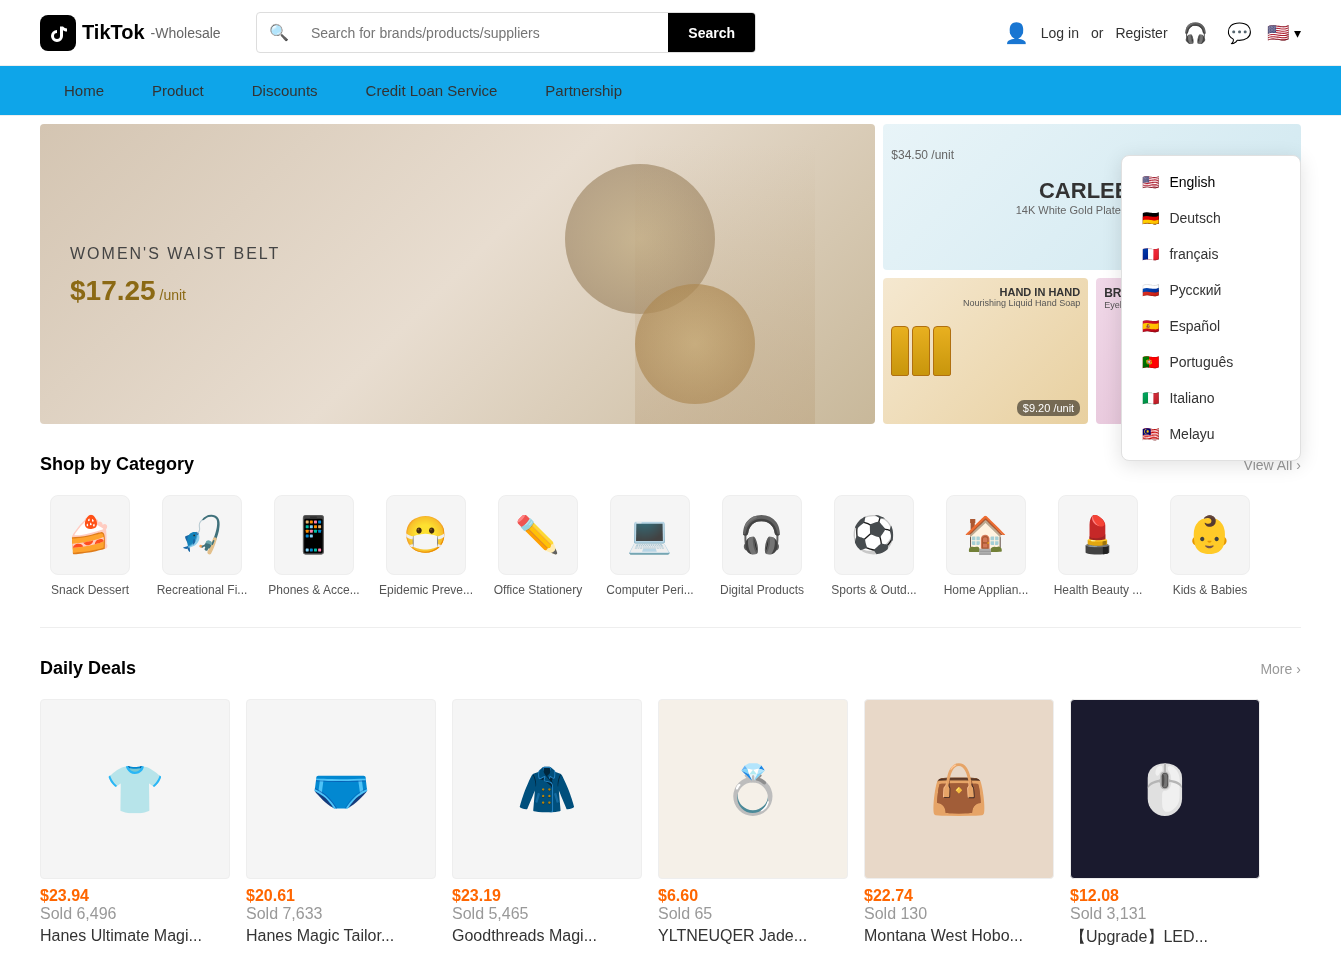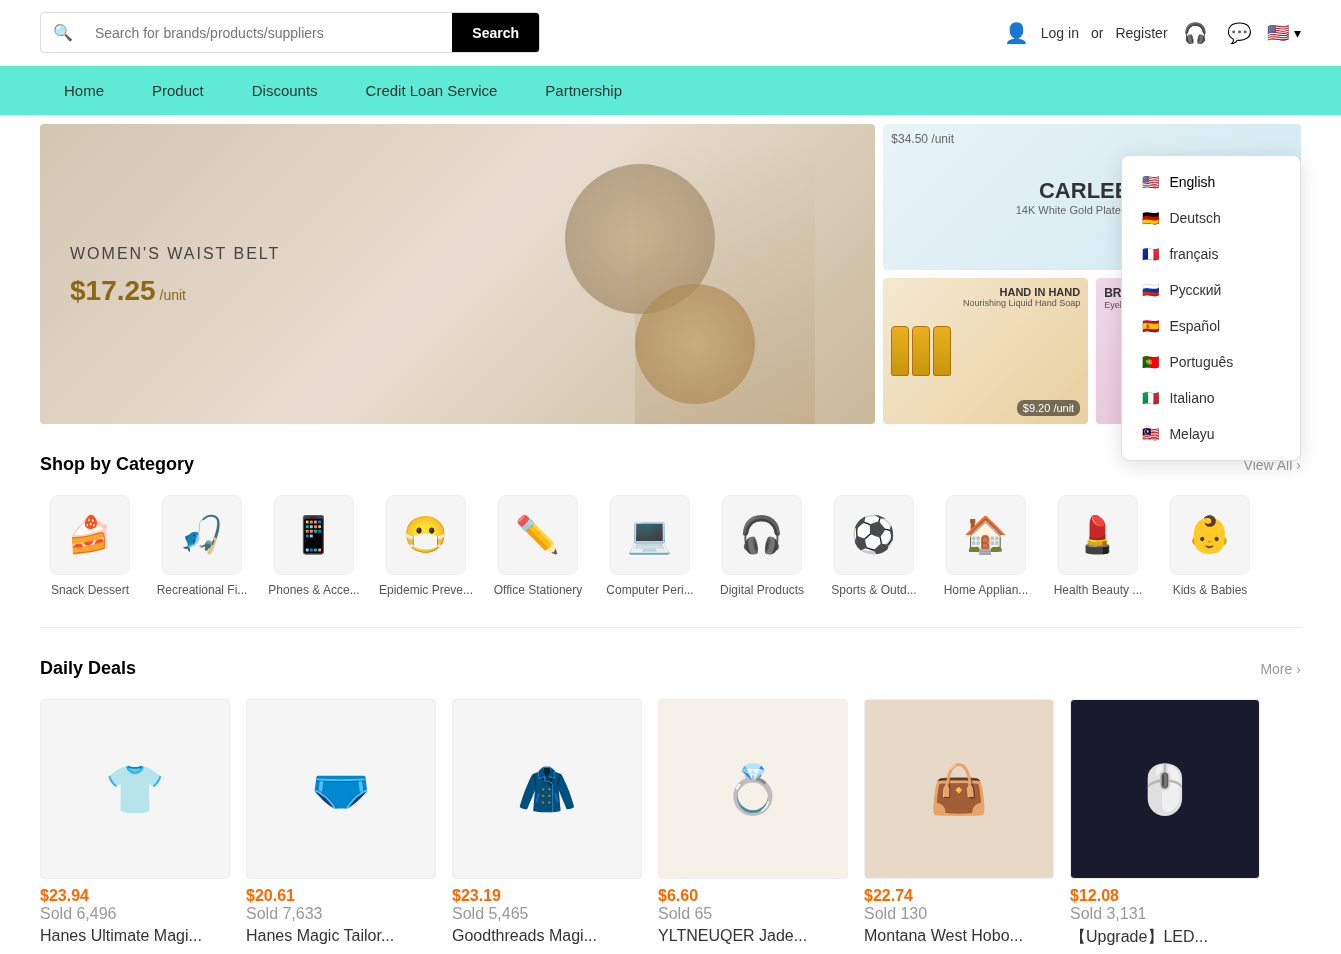--- a/index.html
+++ b/index.html
@@ -16,21 +16,21 @@
     .search-input { flex: 1; padding: 10px 14px; border: none; outline: none; font-size: 14px; color: #999; }
     .search-btn { background: #000; color: #fff; border: none; padding: 10px 20px; cursor: pointer; font-size: 14px; font-weight: bold; }
 
     .header-actions { display: flex; align-items: center; gap: 12px; margin-left: auto; }
     .header-action-text { color: #333; font-size: 14px; cursor: pointer; }
     .header-icon { width: 32px; height: 32px; display: flex; align-items: center; justify-content: center; cursor: pointer; font-size: 20px; }
     .lang-btn { display: flex; align-items: center; gap: 4px; cursor: pointer; font-size: 14px; border: none; background: none; }
     .flag { font-size: 18px; }
 
     
-    .nav { display: flex; align-items: center; padding: 0 40px; border-bottom: 1px solid #eee; background: #5eead4; position: relative; z-index: 10; }
+    .nav { display: flex; align-items: center; padding: 0 40px; border-bottom: 1px solid #eee; background: #0ea5e9; position: relative; z-index: 10; }
     .nav-item { padding: 16px 24px; cursor: pointer; font-size: 15px; color: #333; white-space: nowrap; }
 
     
     .lang-dropdown { position: absolute; top: 155px; right: 40px; background: #fff; border: 1px solid #e0e0e0; border-radius: 8px; box-shadow: 0 4px 20px rgba(0,0,0,0.12); z-index: 1000; min-width: 180px; padding: 8px 0; }
     .lang-option { display: flex; align-items: center; gap: 10px; padding: 10px 20px; cursor: pointer; font-size: 14px; color: #333; }
     .lang-option.active { color: #000; font-weight: 500; }
 
     
     .hero { display: flex; padding: 0 40px; gap: 8px; height: 300px; }
     .hero-main { flex: 2; background: linear-gradient(135deg, #d4c5b2 0%, #e8ddd0 50%, #c8b89a 100%); border-radius: 4px; position: relative; overflow: hidden; display: flex; align-items: center; }
@@ -75,20 +75,29 @@
 
     
     ::-webkit-scrollbar { height: 4px; }
     ::-webkit-scrollbar-track { background: #f1f1f1; }
     ::-webkit-scrollbar-thumb { background: #ccc; border-radius: 2px; }
   </style>
 </head>
 <body>
 
 <div class="header">
+  <div class="logo-area">
+    <div class="logo-icon">
+      <svg width="22" height="22" viewBox="0 0 22 22" fill="none">
+        <path d="M16 4.5c1 1.2 2.5 2 4 2v3c-1.5 0-2.8-.5-4-1.3V14a6 6 0 1 1-6-6v3a3 3 0 1 0 3 3V4.5h3z" fill="white"></path>
+      </svg>
+    </div>
+    <span class="logo-text">TikTok</span>
+    <span class="logo-sub"><span>-</span><span>Wholesale</span></span>
+  </div>
 
   <div class="search-bar">
     <span style="padding: 10px 8px 10px 12px; color: #999; font-size: 16px;">🔍</span>
     <input class="search-input" type="text" placeholder="Search for brands/products/suppliers" style="">
     <button class="search-btn">Search</button>
   </div>
 
   <div class="header-actions">
     <span style="font-size: 20px; color: #666;">👤</span>
     <span class="header-action-text">Log in</span>
@@ -156,21 +165,21 @@
         <span class="hero-price-unit">/unit</span>
       </div>
     </div>
     <div class="hero-fan"></div>
     <div class="hero-circle"></div>
     <div style="position:absolute; right: 60px; bottom: 0; width: 180px; height: 280px; background: linear-gradient(to top, rgba(180,150,110,0.3), transparent);"></div>
   </div>
 
   <div class="hero-side">
     <div class="hero-side-top">
-      <div style="position:absolute; top:8px; left:8px; font-size:12px; color:#666;">$34.50 /unit</div>
+      <div style="position:absolute; top:24px; left:8px; font-size:12px; color:#666;">$34.50 /unit</div>
       <div style="text-align:center;">
         <div style="font-size:22px; font-weight:bold; color:#333;">CARLEEN</div>
         <div style="font-size:11px; color:#666;">14K White Gold Plated series...</div>
       </div>
       <div style="position:absolute; right:20px; bottom:10px; width:60px; height:80px; background: radial-gradient(ellipse, rgba(200,210,220,0.8), rgba(180,190,200,0.4)); border-radius:50% 50% 40% 40%; border: 1px solid rgba(200,200,200,0.5);"></div>
     </div>
 
     <div class="hero-side-bottom">
       <div class="hero-bottom-card hero-bottom-left">
         <div style="position:absolute; left:8px; top:50%; transform:translateY(-50%); display:flex; gap:3px;">

